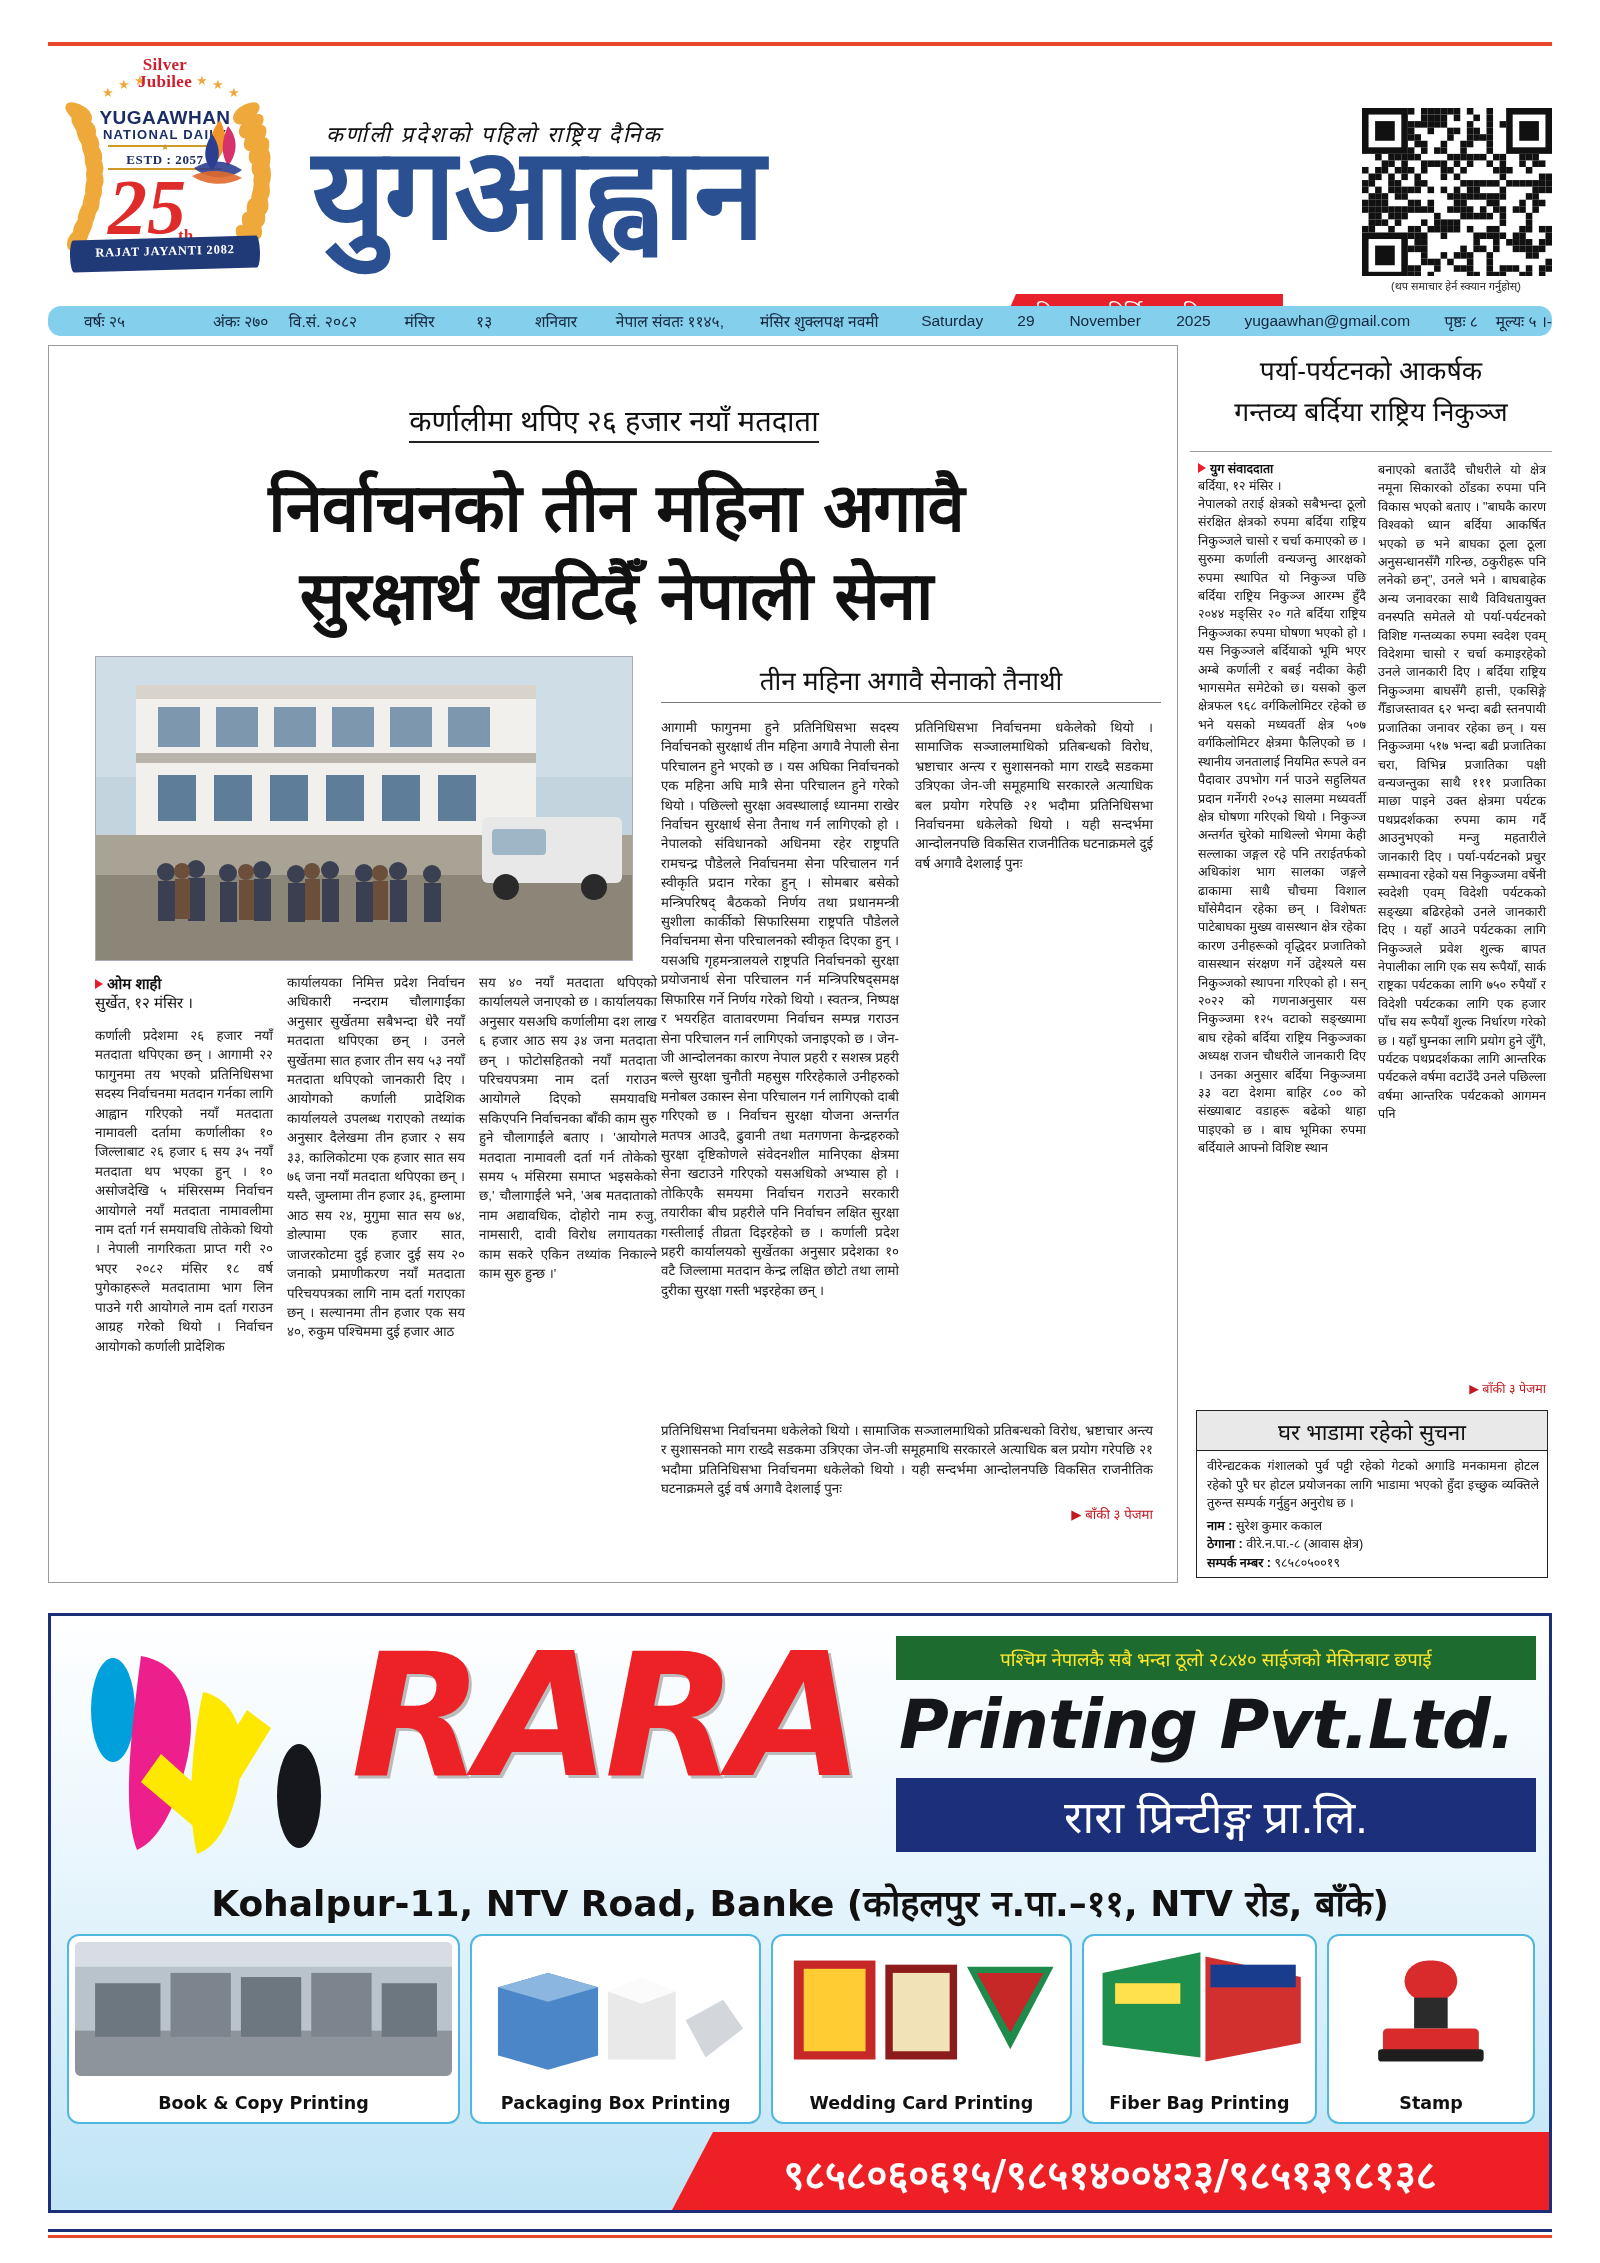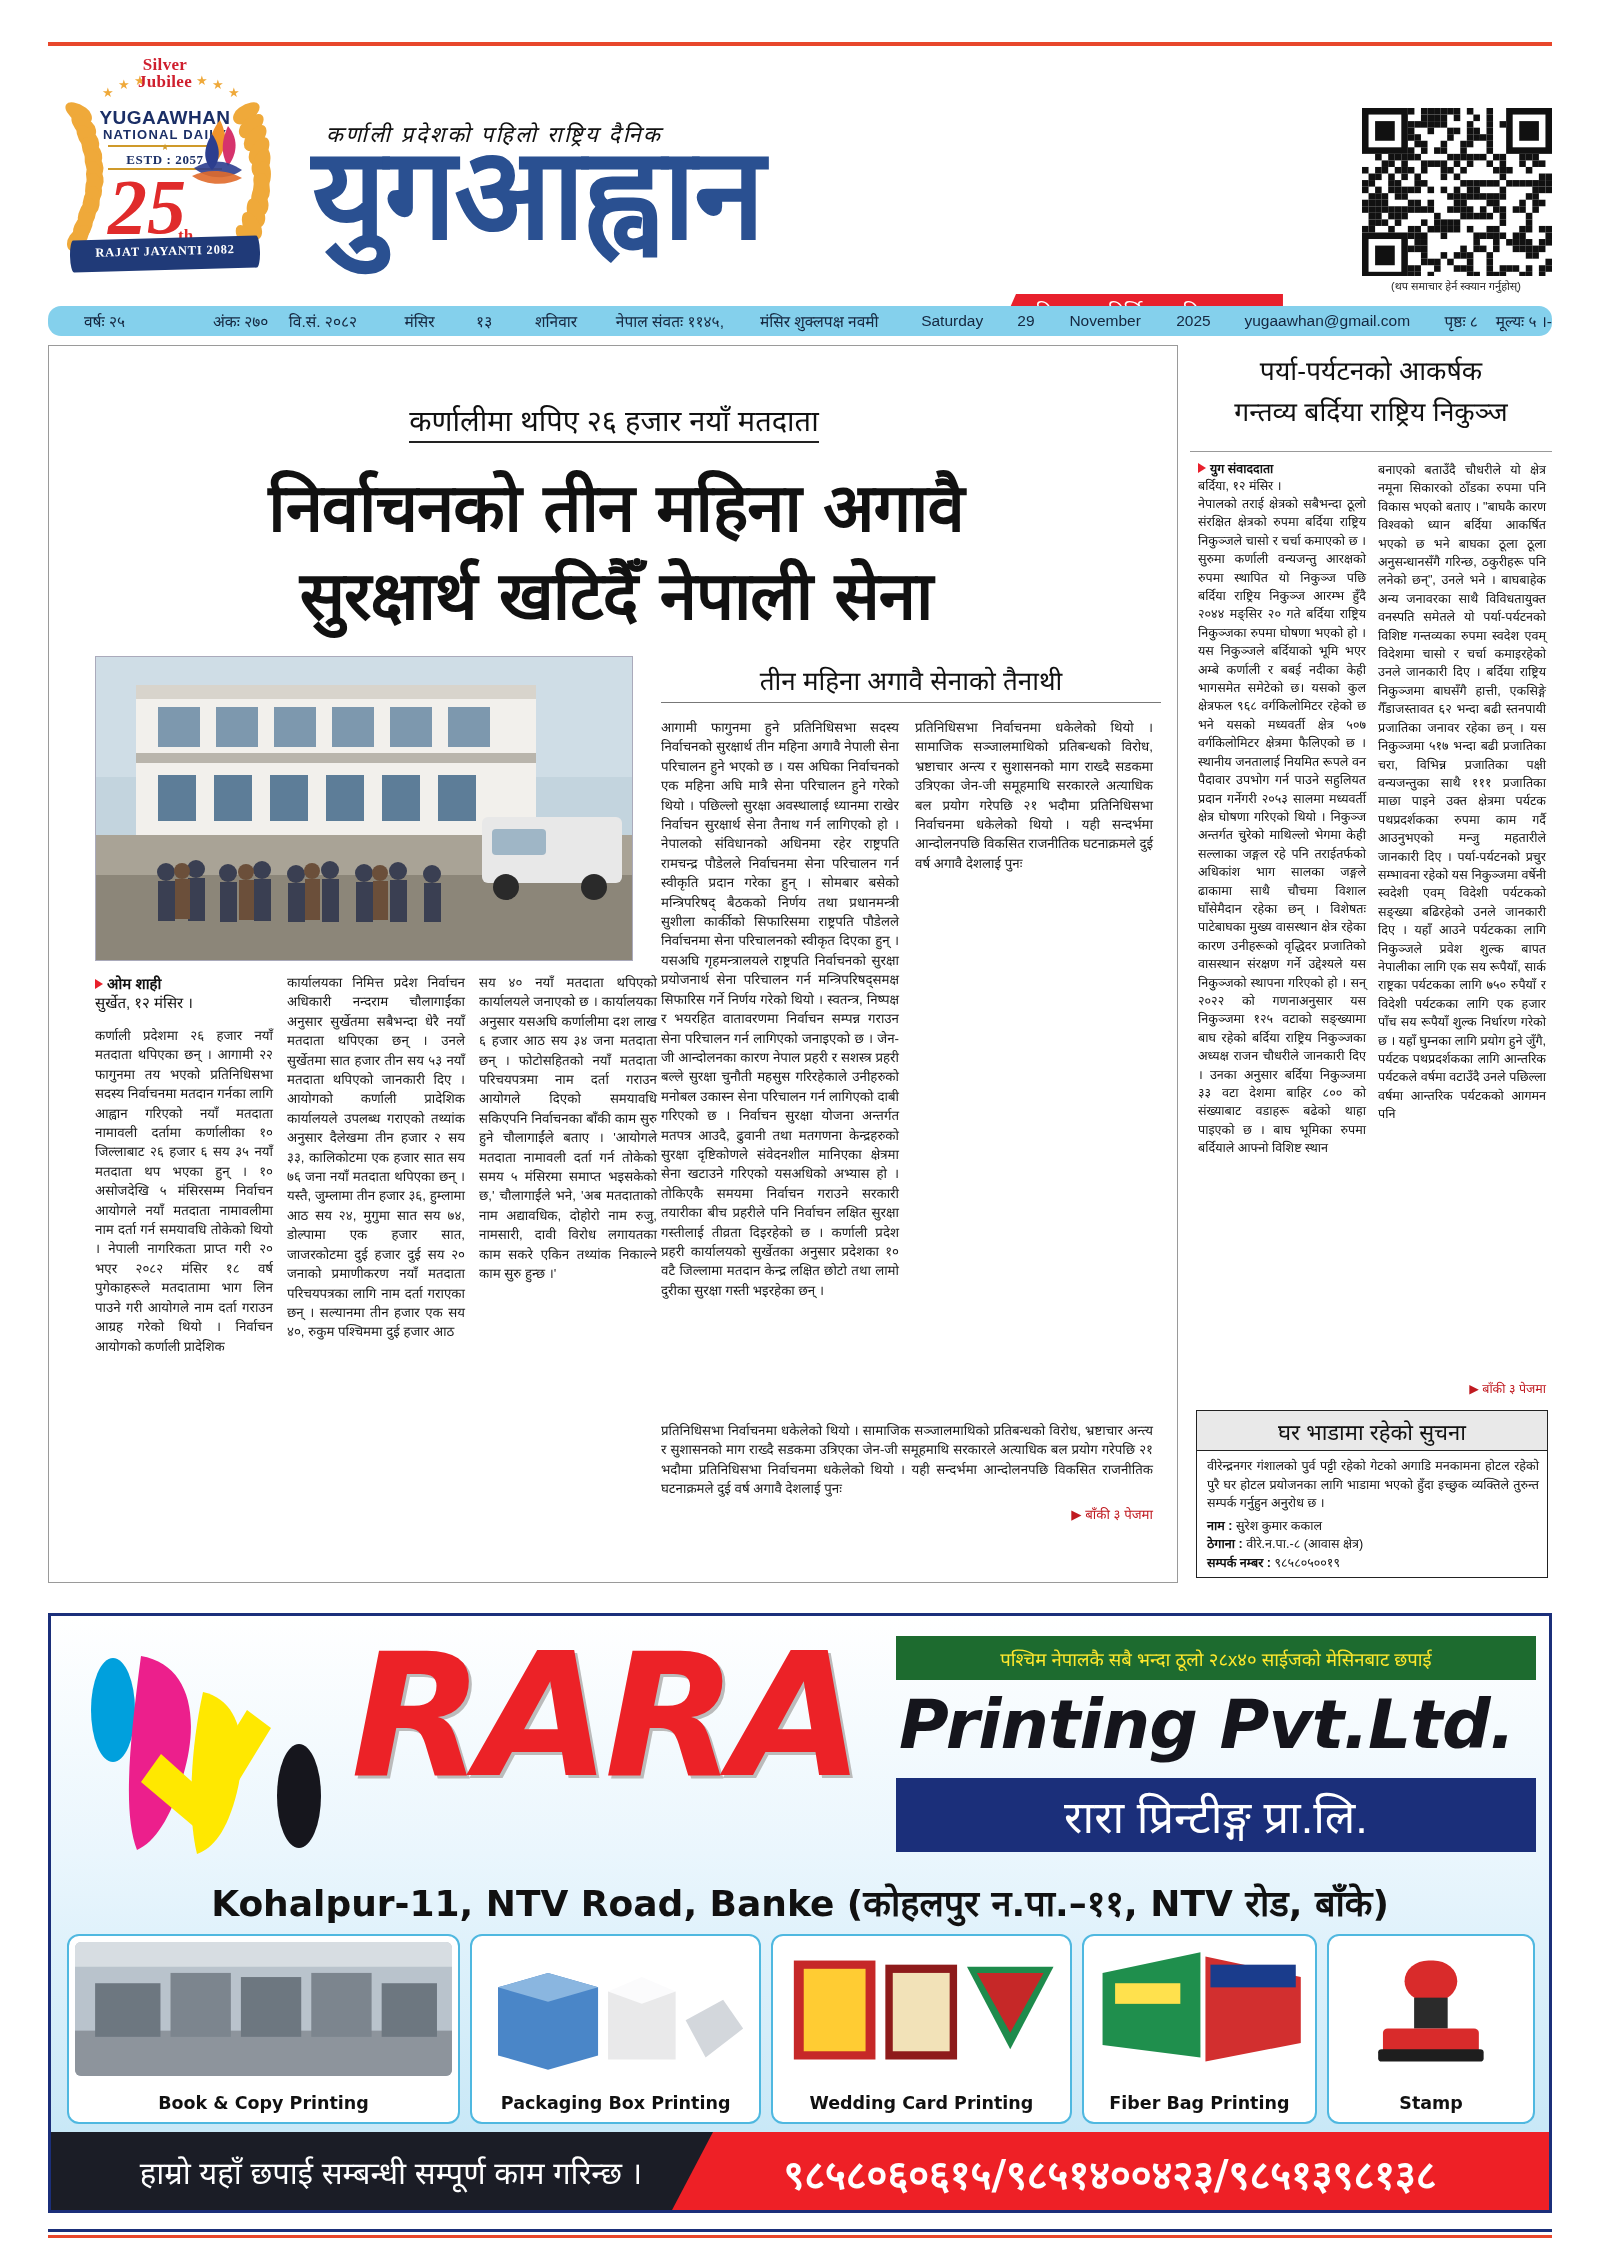--- a/index.html
+++ b/index.html
@@ -781,21 +781,21 @@
       <div class="rc-c2">बनाएको बताउँदै चौधरीले यो क्षेत्र नमूना सिकारको ठाँडका रुपमा पनि विकास भएको बताए । "बाघकै कारण विश्वको ध्यान बर्दिया आकर्षित भएको छ भने बाघका ठूला ठूला अनुसन्धानसँगै गरिन्छ, ठकुरीहरू पनि लनेको छन्", उनले भने ।
 
 बाघबाहेक अन्य जनावरका साथै विविधतायुक्त वनस्पति समेतले यो पर्या-पर्यटनको विशिष्ट गन्तव्यका रुपमा स्वदेश एवम् विदेशमा चासो र चर्चा कमाइरहेको उनले जानकारी दिए । बर्दिया राष्ट्रिय निकुञ्जमा बाघसँगै हात्ती, एकसिङ्गे गैँडाजस्तावत ६२ भन्दा बढी स्तनपायी प्रजातिका जनावर रहेका छन् । यस निकुञ्जमा ५१७ भन्दा बढी प्रजातिका चरा, विभिन्न प्रजातिका पक्षी वन्यजन्तुका साथै १११ प्रजातिका माछा पाइने उक्त क्षेत्रमा पर्यटक पथप्रदर्शकका रुपमा काम गर्दै आउनुभएको मन्जु महतारीले जानकारी दिए । पर्या-पर्यटनको प्रचुर सम्भावना रहेको यस निकुञ्जमा वर्षेनी स्वदेशी एवम् विदेशी पर्यटकको सङ्ख्या बढिरहेको उनले जानकारी दिए ।
 
 यहाँ आउने पर्यटकका लागि निकुञ्जले प्रवेश शुल्क बापत नेपालीका लागि एक सय रूपैयाँ, सार्क राष्ट्रका पर्यटकका लागि ७५० रुपैयाँ र विदेशी पर्यटकका लागि एक हजार पाँच सय रूपैयाँ शुल्क निर्धारण गरेको छ । यहाँ घुम्नका लागि प्रयोग हुने जुँगै, पर्यटक पथप्रदर्शकका लागि आन्तरिक पर्यटकले वर्षमा वटाउँदै उनले पछिल्ला वर्षमा आन्तरिक पर्यटकको आगमन पनि</div>
       <div class="rc-contd">▶ बाँकी ३ पेजमा</div>
 
       <div class="notice-box">
         <div class="notice-title">घर भाडामा रहेको सुचना</div>
         <div class="notice-body">
-          <div>वीरेन्द्रनगर गंशालको पुर्व पट्टी रहेको गेटको अगाडि मनकामना होटल रहेको पुरै घर होटल प्रयोजनका लागि भाडामा भएको हुँदा इच्छुक व्यक्तिले तुरुन्त सम्पर्क गर्नुहुन अनुरोध छ ।</div>
+          <div>वीरेन्द्यटकक गंशालको पुर्व पट्टी रहेको गेटको अगाडि मनकामना होटल रहेको पुरै घर होटल प्रयोजनका लागि भाडामा भएको हुँदा इच्छुक व्यक्तिले तुरुन्त सम्पर्क गर्नुहुन अनुरोध छ ।</div>
           <div style="margin-top:4px"><b>नाम :</b>
             <span>सुरेश कुमार ककाल</span></div>
           <div><b>ठेगाना :</b>
             <span>वीरे.न.पा.-८ (आवास क्षेत्र)</span></div>
           <div><b>सम्पर्क नम्बर :</b>
             <span>९८५८०५००१९</span></div>
         </div>
       </div>
     </div>
   </div>
@@ -881,21 +881,20 @@
             <rect x="66" y="54" width="28" height="30" fill="#2b2b2b"></rect>
             <rect x="40" y="84" width="80" height="24" rx="4" fill="#d92b2b"></rect>
             <rect x="36" y="104" width="88" height="12" rx="3" fill="#1e1e1e"></rect>
           </svg>
         </div>
         <div class="cap">Stamp</div>
       </div>
     </div>
 
     <div class="contact-wrap">
-      <div class="contact-dark">हाम्रो यहाँ छपाई सम्बन्धी सम्पूर्ण काम गरिन्छ ।</div>
       <div class="contact-red">
         <div class="contact-label"><u>सम्पर्क नं.</u></div>
         <div class="contact-nums">९८५८०६०६१५/९८५१४००४२३/९८५१३९८१३८</div>
       </div>
     </div>
   </div>
 
   <div class="bottom-rules">
     <div style="background:#1b2f7a"></div>
     <div style="background:#e8472b"></div>

